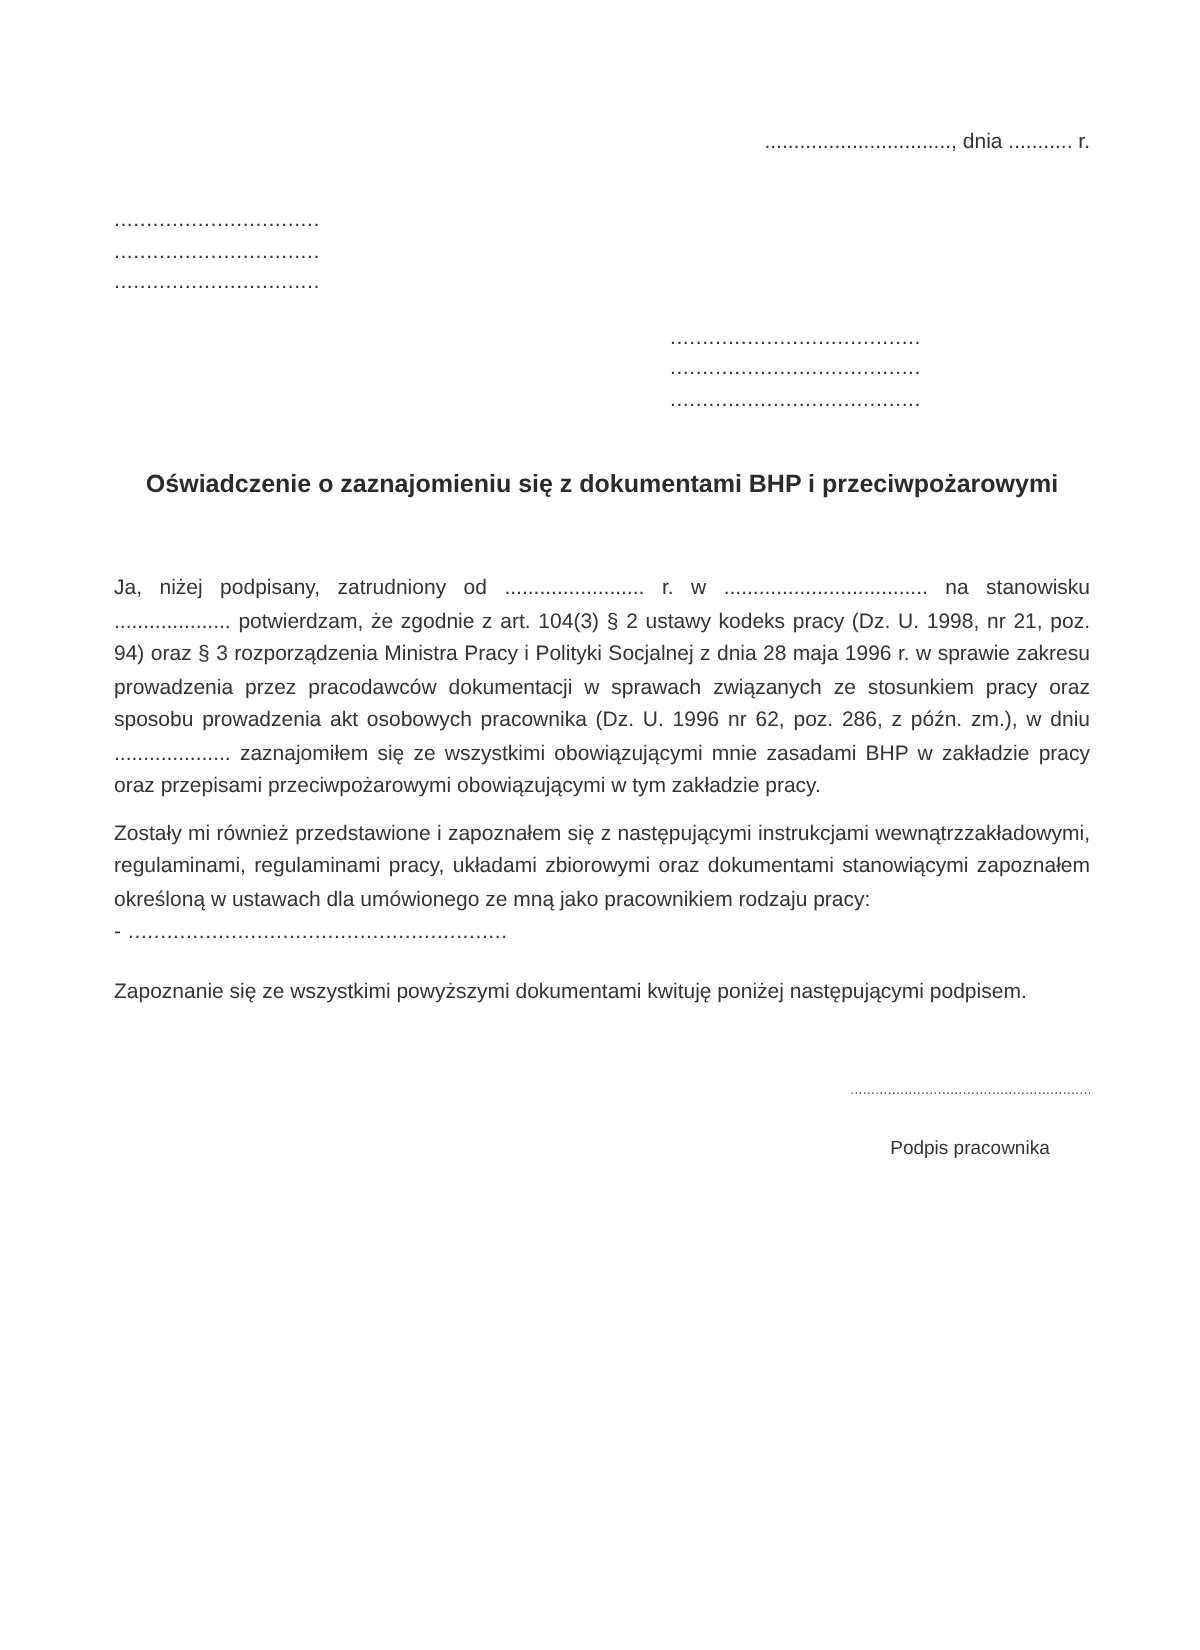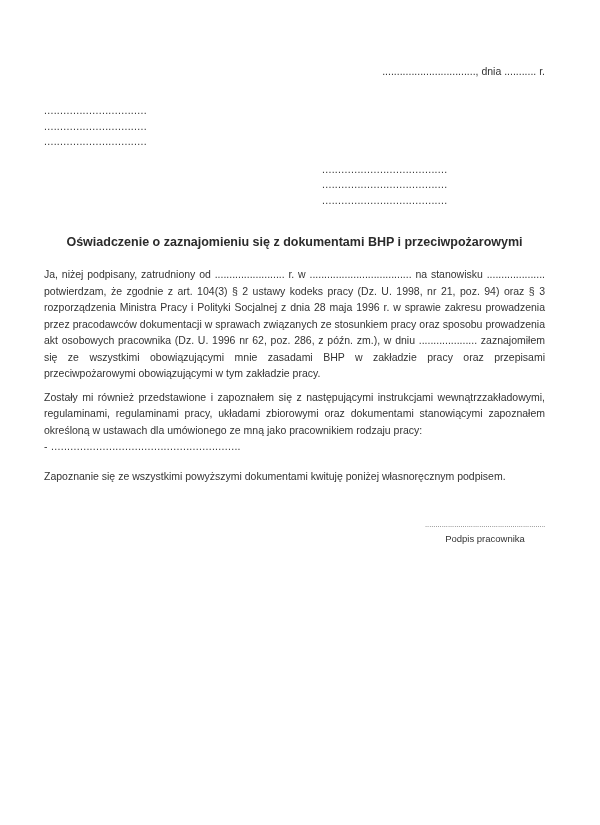--- a/index.html
+++ b/index.html
@@ -7,21 +7,21 @@
   body {
     width: 600px;
     height: 825px;
     font-family: "Liberation Sans", sans-serif;
     color: #333333;
     overflow: hidden;
   }
   .page {
     width: 600px;
     height: 824px;
-    padding: 0 55px 0 44px;
+    padding: 0 55px 0 57px;
     background: #ffffff;
     position: relative;
   }
   .date-line {
     padding-top: 64px;
     text-align: right;
     font-size: 10.5px;
     line-height: 14px;
     white-space: nowrap;
   }
@@ -43,21 +43,21 @@
     font-size: 12.5px;
     font-weight: bold;
     line-height: 16px;
     color: #2b2b2b;
   }
   .body-paragraph {
     font-size: 10.5px;
     line-height: 16.5px;
     text-align: justify;
   }
-  .para-1 { margin-top: 16px; }
+  .para-1 { margin-top: 36px; }
   .para-2 { margin-top: 7px; }
   .list-line {
     font-size: 10.5px;
     line-height: 16.5px;
     letter-spacing: 0.3px;
   }
   .para-3 { margin-top: 13px; text-align: left; }
   .signature-block {
     margin-top: 36px;
     margin-left: auto;
@@ -65,21 +65,21 @@
     text-align: center;
   }
   .signature-line {
     font-size: 7.5px;
     line-height: 9px;
     color: #555555;
     white-space: nowrap;
     overflow: hidden;
   }
   .signature-caption {
-    margin-top: 4px;
+    margin-top: 20px;
     font-size: 9.5px;
     line-height: 12px;
     color: #333333;
   }
 </style>
 </head>
 <body>
 
 <div class="page">
 
@@ -98,20 +98,20 @@
   </div>
 
   <div class="doc-title">Oświadczenie o zaznajomieniu się z dokumentami BHP i przeciwpożarowymi</div>
 
   <div class="body-paragraph para-1">Ja, niżej podpisany, zatrudniony od ........................ r. w ................................... na stanowisku .................... potwierdzam, że zgodnie z art. 104(3) § 2 ustawy kodeks pracy (Dz. U. 1998, nr 21, poz. 94) oraz § 3 rozporządzenia Ministra Pracy i Polityki Socjalnej z dnia 28 maja 1996 r. w sprawie zakresu prowadzenia przez pracodawców dokumentacji w sprawach związanych ze stosunkiem pracy oraz sposobu prowadzenia akt osobowych pracownika (Dz. U. 1996 nr 62, poz. 286, z późn. zm.), w dniu .................... zaznajomiłem się ze wszystkimi obowiązującymi mnie zasadami BHP w zakładzie pracy oraz przepisami przeciwpożarowymi obowiązującymi w tym zakładzie pracy.</div>
 
   <div class="body-paragraph para-2">Zostały mi również przedstawione i zapoznałem się z następującymi instrukcjami wewnątrzzakładowymi, regulaminami, regulaminami pracy, układami zbiorowymi oraz dokumentami stanowiącymi zapoznałem określoną w ustawach dla umówionego ze mną jako pracownikiem rodzaju pracy:</div>
 
   <div class="list-line">- ...........................................................</div>
 
-  <div class="body-paragraph para-3">Zapoznanie się ze wszystkimi powyższymi dokumentami kwituję poniżej własnoręcznym podpisem.</div>
+  <div class="body-paragraph para-3">Zapoznanie się ze wszystkimi powyższymi dokumentami kwituję poniżej następującymi podpisem.</div>
 
   <div class="signature-block">
     <div class="signature-line">..........................................................................</div>
     <div class="signature-caption">Podpis pracownika</div>
   </div>
 
 </div>
 
 </body></html>

